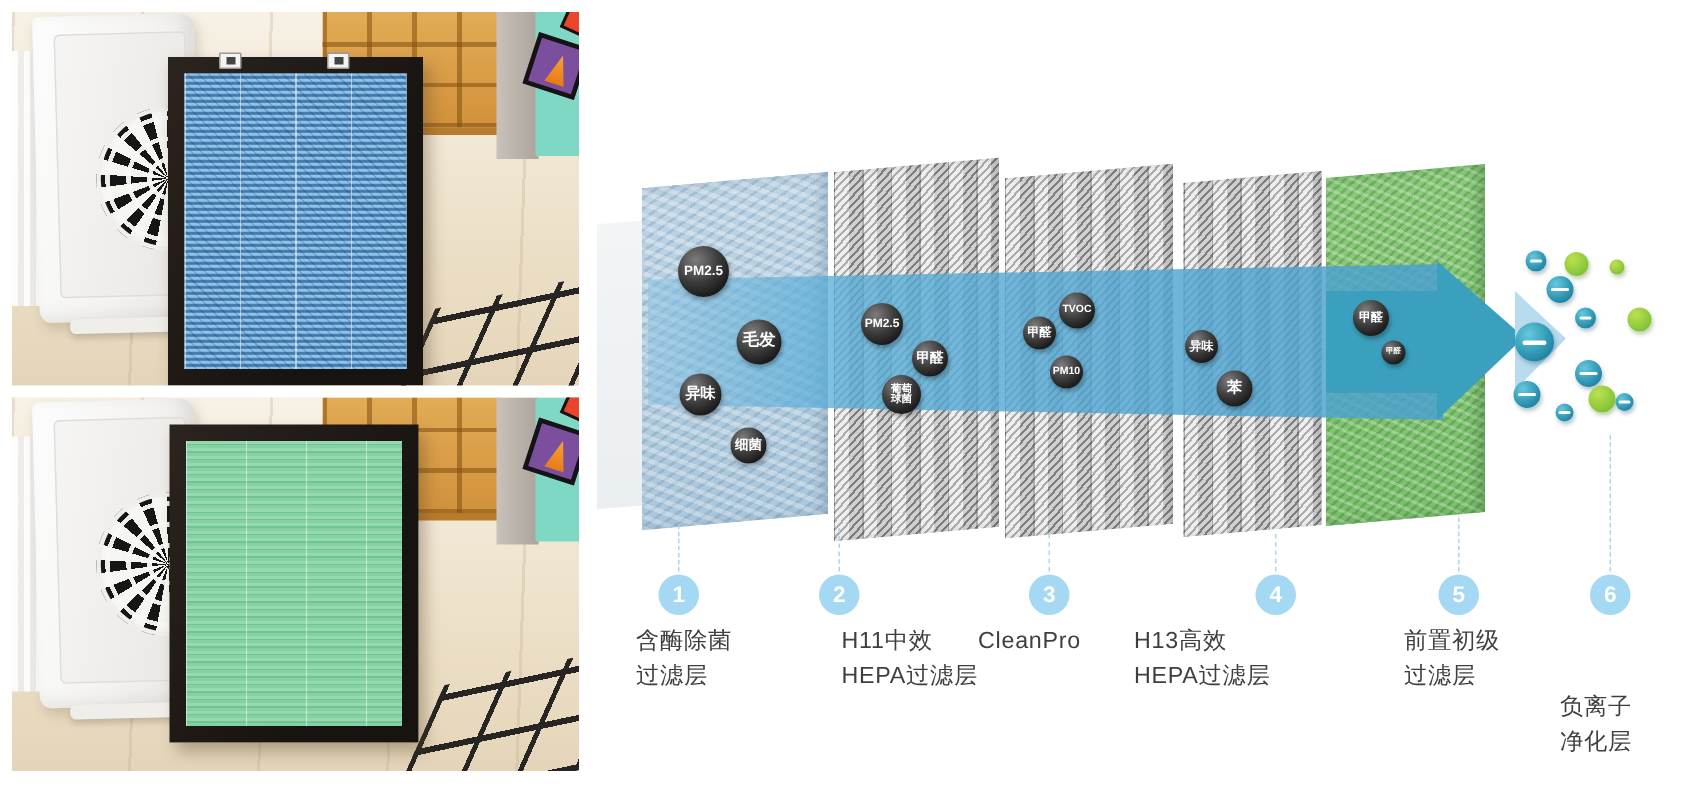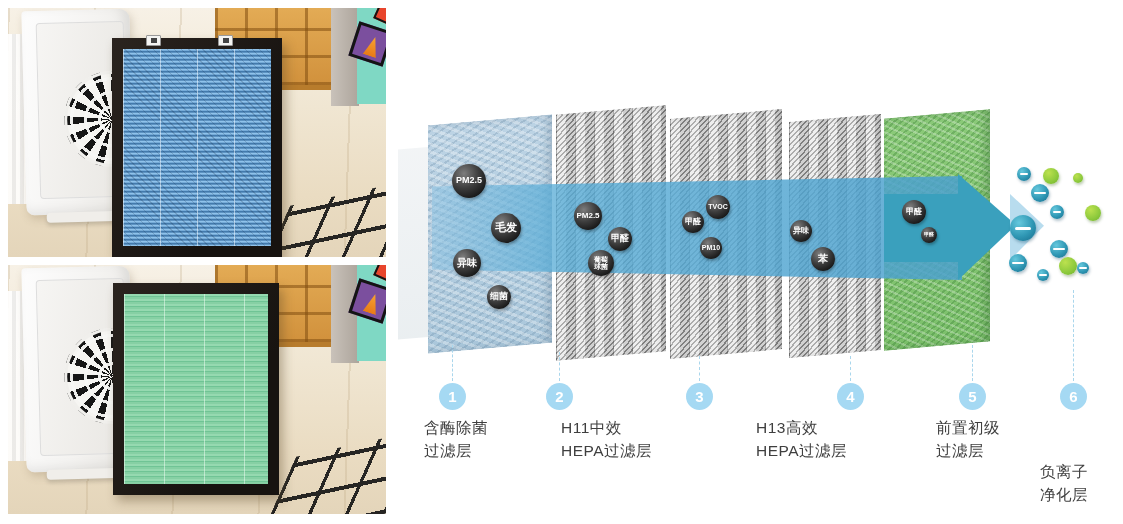--- a/index.html
+++ b/index.html
@@ -258,20 +258,21 @@
 
     <div class="step-label" style="left:424px;">
       <div>含酶除菌</div>
       <div>过滤层</div>
     </div>
     <div class="step-label" style="left:522px;margin-left:39px;">
       <div>H11中效</div>
       <div>HEPA过滤层</div>
     </div>
     <div class="step-label" style="left:652px;">
+      <div>CleanPro</div>
     </div>
     <div class="step-label" style="left:756px;">
       <div>H13高效</div>
       <div>HEPA过滤层</div>
     </div>
     <div class="step-label" style="left:936px;">
       <div>前置初级</div>
       <div>过滤层</div>
     </div>
     <div class="step-label" style="left:1040px;margin-top:44px;">

